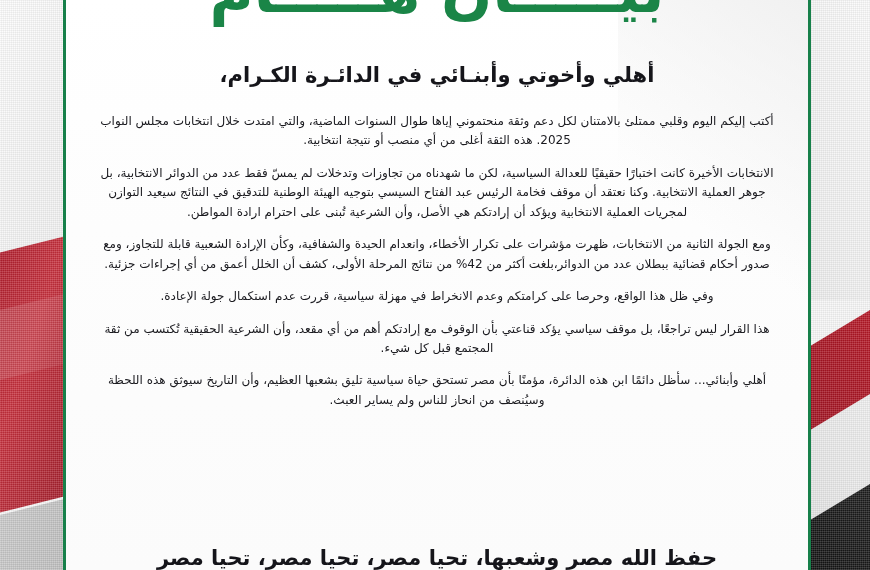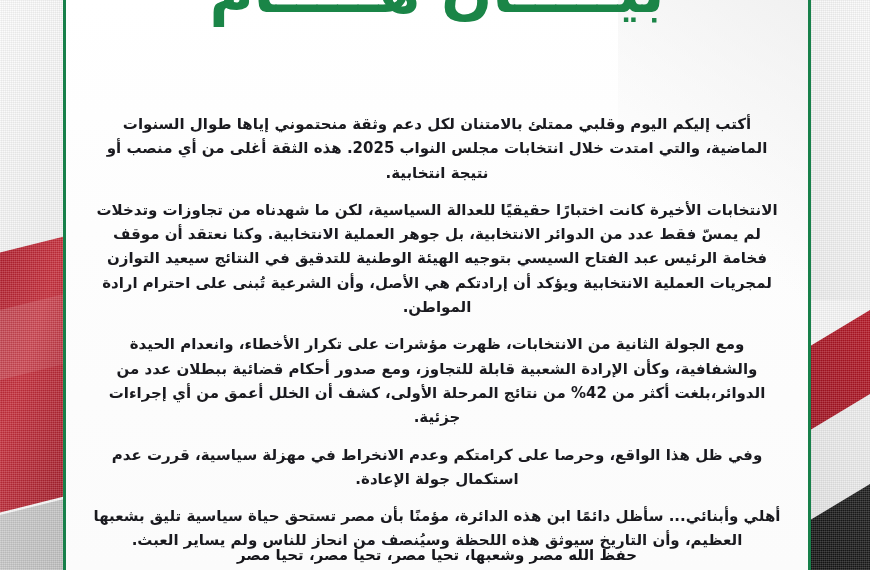--- a/index.html
+++ b/index.html
@@ -99,33 +99,33 @@
     font-size:21px; font-weight:bold; color:#15151a;
     line-height:1.25;
   }
 
   
   .body {
     position:absolute; top:112px; left:26px; right:26px;
     text-align:center;
   }
   .para {
-    font-size:15px;
+    font-size:12px;
     line-height:1.62;
     color:#1a1a1f;
-    font-weight:bold;
+    font-weight:normal;
     margin-bottom:13px;
     text-align:center;
   }
   .para:last-child { margin-bottom:6px; }
 
   .footer-line {
     position:absolute; left:0; right:0; top:546px;
     text-align:center;
-    font-size:15px; font-weight:bold; color:#15151a;
+    font-size:21px; font-weight:bold; color:#15151a;
     white-space:nowrap;
     overflow:hidden;
   }
 </style>
 </head>
 <body>
 
 <div id="poster">
 
   <div class="flag-left">
@@ -144,26 +144,28 @@
     <div class="fl-weave"></div>
   </div>
 
   <div class="card">
     <div class="card-sheen"></div>
 
     <div class="inner">
 
       <div class="title">بيـــــان هـــــام</div>
 
+      <div class="subtitle">أهلي وأخوتي وأبنـائي في الدائـرة الكـرام،</div>
 
       <div class="body">
         <p class="para">أكتب إليكم اليوم وقلبي ممتلئ بالامتنان لكل دعم وثقة منحتموني إياها طوال السنوات الماضية، والتي امتدت خلال انتخابات مجلس النواب 2025. هذه الثقة أغلى من أي منصب أو نتيجة انتخابية.</p>
         <p class="para">الانتخابات الأخيرة كانت اختبارًا حقيقيًا للعدالة السياسية، لكن ما شهدناه من تجاوزات وتدخلات لم يمسّ فقط عدد من الدوائر الانتخابية، بل جوهر العملية الانتخابية. وكنا نعتقد أن موقف فخامة الرئيس عبد الفتاح السيسي بتوجيه الهيئة الوطنية للتدقيق في النتائج سيعيد التوازن لمجريات العملية الانتخابية ويؤكد أن إرادتكم هي الأصل، وأن الشرعية تُبنى على احترام ارادة المواطن.</p>
         <p class="para">ومع الجولة الثانية من الانتخابات، ظهرت مؤشرات على تكرار الأخطاء، وانعدام الحيدة والشفافية، وكأن الإرادة الشعبية قابلة للتجاوز، ومع صدور أحكام قضائية ببطلان عدد من الدوائر،بلغت أكثر من 42% من نتائج المرحلة الأولى، كشف أن الخلل أعمق من أي إجراءات جزئية.</p>
         <p class="para">وفي ظل هذا الواقع، وحرصا على كرامتكم وعدم الانخراط في مهزلة سياسية، قررت عدم استكمال جولة الإعادة.</p>
+        <p class="para">هذا القرار ليس تراجعًا، بل موقف سياسي يؤكد قناعتي بأن الوقوف مع إرادتكم أهم من أي مقعد، وأن الشرعية الحقيقية تُكتسب من ثقة المجتمع قبل كل شيء.</p>
         <p class="para">أهلي وأبنائي... سأظل دائمًا ابن هذه الدائرة، مؤمنًا بأن مصر تستحق حياة سياسية تليق بشعبها العظيم، وأن التاريخ سيوثق هذه اللحظة وسيُنصف من انحاز للناس ولم يساير العبث.</p>
       </div>
 
       <div class="footer-line">حفظ الله مصر وشعبها، تحيا مصر، تحيا مصر، تحيا مصر</div>
 
     </div>
   </div>
 
   <div class="rule rule-left"></div>
   <div class="rule rule-right"></div>

